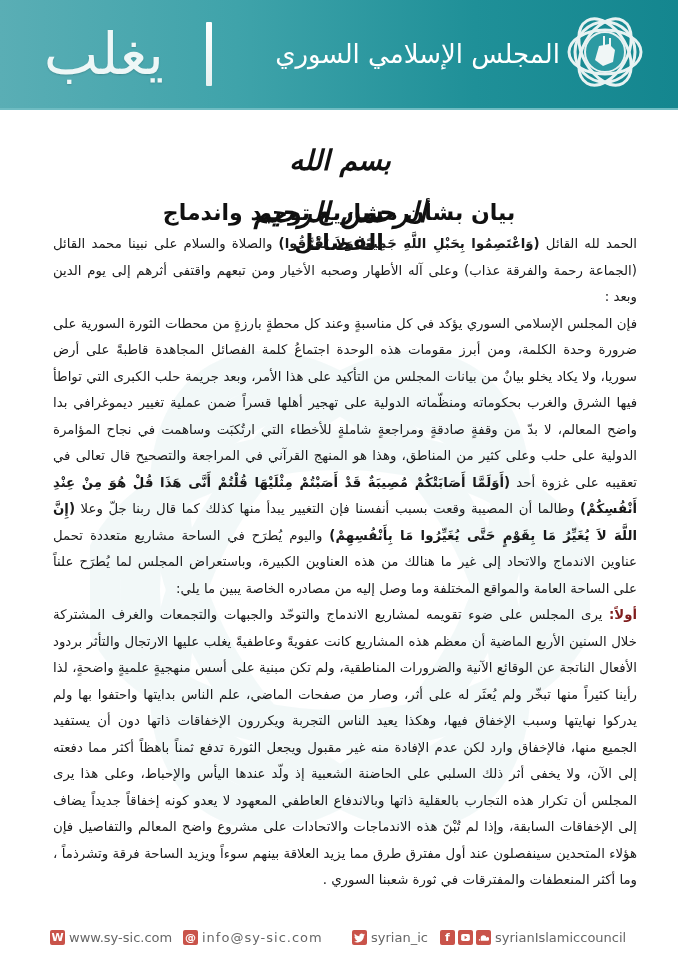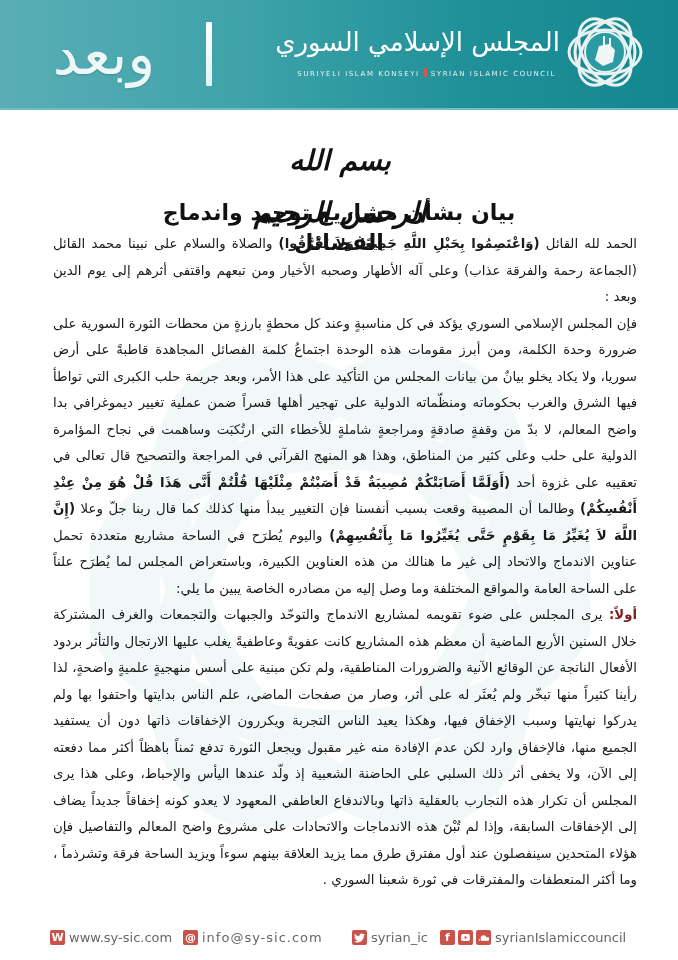--- a/index.html
+++ b/index.html
@@ -18,21 +18,21 @@
     position: absolute; left: 44px; top: 14px; width: 120px; height: 80px;
     color: #eef7f7; font-family: "DejaVu Serif", serif; font-size: 58px;
     line-height: 80px; text-align: center; direction: rtl;
     text-shadow: 0 1px 2px rgba(0,0,0,0.15);
   }
   .divider-bar {
     position: absolute; left: 206px; top: 22px; width: 6px; height: 64px;
     background: linear-gradient(180deg, #ffffff, #e6f1f1); border-radius: 1px;
   }
   .org-name-ar {
-    position: absolute; left: 260px; top: 22px; width: 300px; height: 40px;
+    position: absolute; left: 260px; top: 34px; width: 300px; height: 40px;
     color: #ffffff; font-size: 26px; line-height: 40px; text-align: right; direction: rtl;
     font-family: "DejaVu Sans", sans-serif; font-weight: normal; letter-spacing: 0;
   }
   .org-sub {
     position: absolute; left: 196px; top: 68px; width: 360px; height: 12px;
     font-size: 7px; letter-spacing: 1.6px; color: #e5f3f3; text-align: right;
     font-family: "DejaVu Sans", sans-serif; white-space: nowrap;
   }
   .org-sub .sep { display: inline-block; width: 3px; height: 9px; background: #d9534f; vertical-align: -1px; margin: 0 4px; }
   .logo {
@@ -67,26 +67,23 @@
     display: inline-flex; align-items: center; justify-content: center;
     width: 15px; height: 15px; background: #c9534a; color: #fff; border-radius: 2px;
     font-size: 11px; font-weight: bold; margin-right: 4px;
   }
   .ficon + .ficon { margin-left: 0; }
 </style>
 </head>
 <body>
 
 <div class="header">
-  <div class="bayan-word">وبعد</div>
+  <div class="bayan-word">يغلب</div>
   <div class="divider-bar"></div>
   <div class="org-name-ar">المجلس الإسلامي السوري</div>
-  <div class="org-sub">
-    <span>SURIYELI ISLAM KONSEYI</span><span class="sep"></span><span>SYRIAN ISLAMIC COUNCIL</span>
-  </div>
   <svg class="logo" viewBox="0 0 80 80">
     <g fill="none" stroke="#e8f2f2" stroke-width="3">
       <circle cx="40" cy="40" r="30"></circle>
       <ellipse cx="40" cy="40" rx="36" ry="22" transform="rotate(0 40 40)"></ellipse>
       <ellipse cx="40" cy="40" rx="36" ry="22" transform="rotate(60 40 40)"></ellipse>
       <ellipse cx="40" cy="40" rx="36" ry="22" transform="rotate(120 40 40)"></ellipse>
     </g>
     <circle cx="40" cy="40" r="20" fill="#2c9aa2" stroke="#e8f2f2" stroke-width="2"></circle>
     <path d="M30 48 L34 34 L44 32 L50 38 L48 50 L38 54 Z" fill="#f0f6f6"></path>
     <rect x="38" y="24" width="2" height="10" fill="#f0f6f6"></rect>

